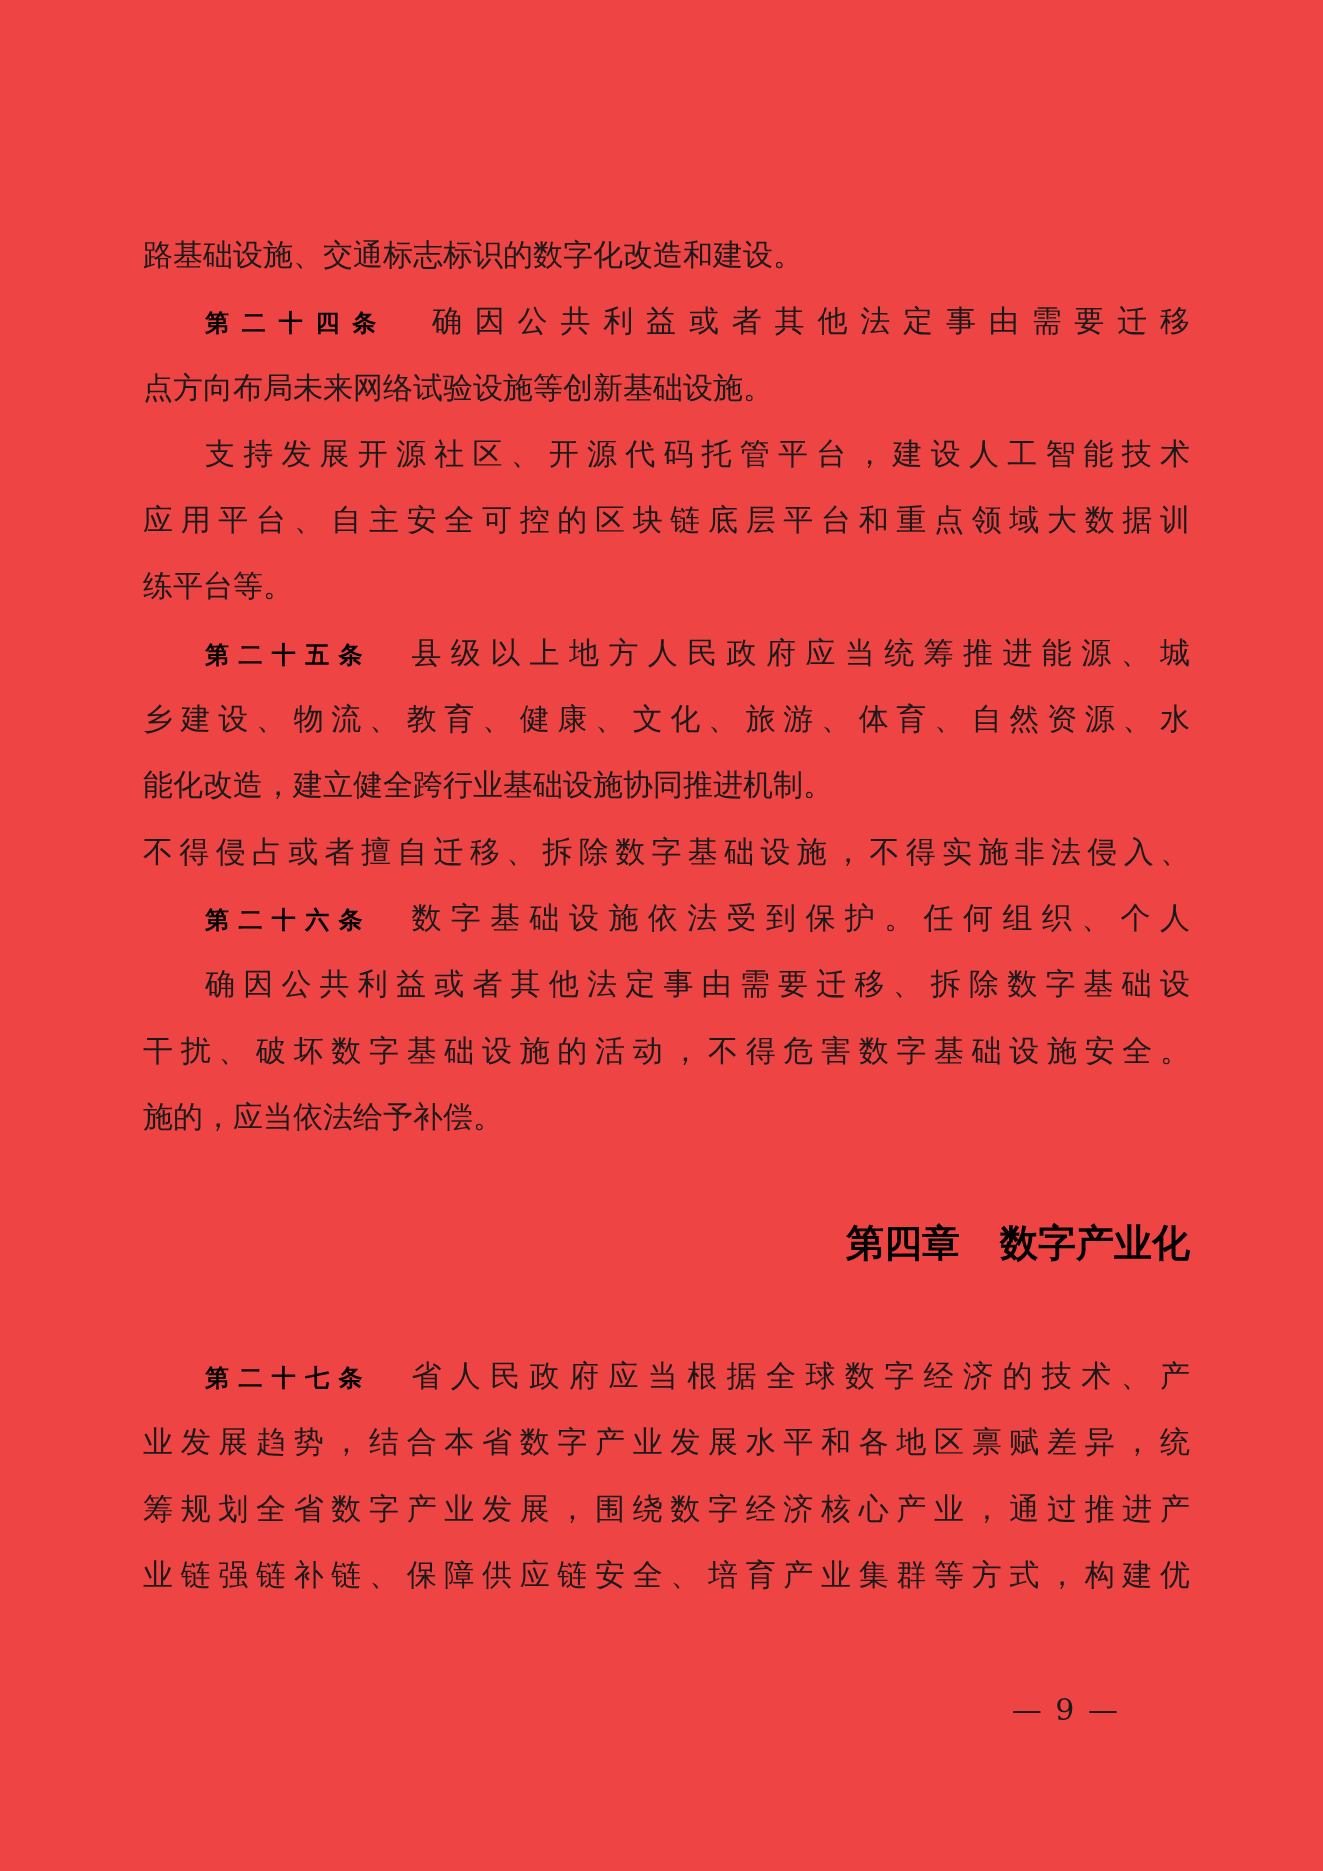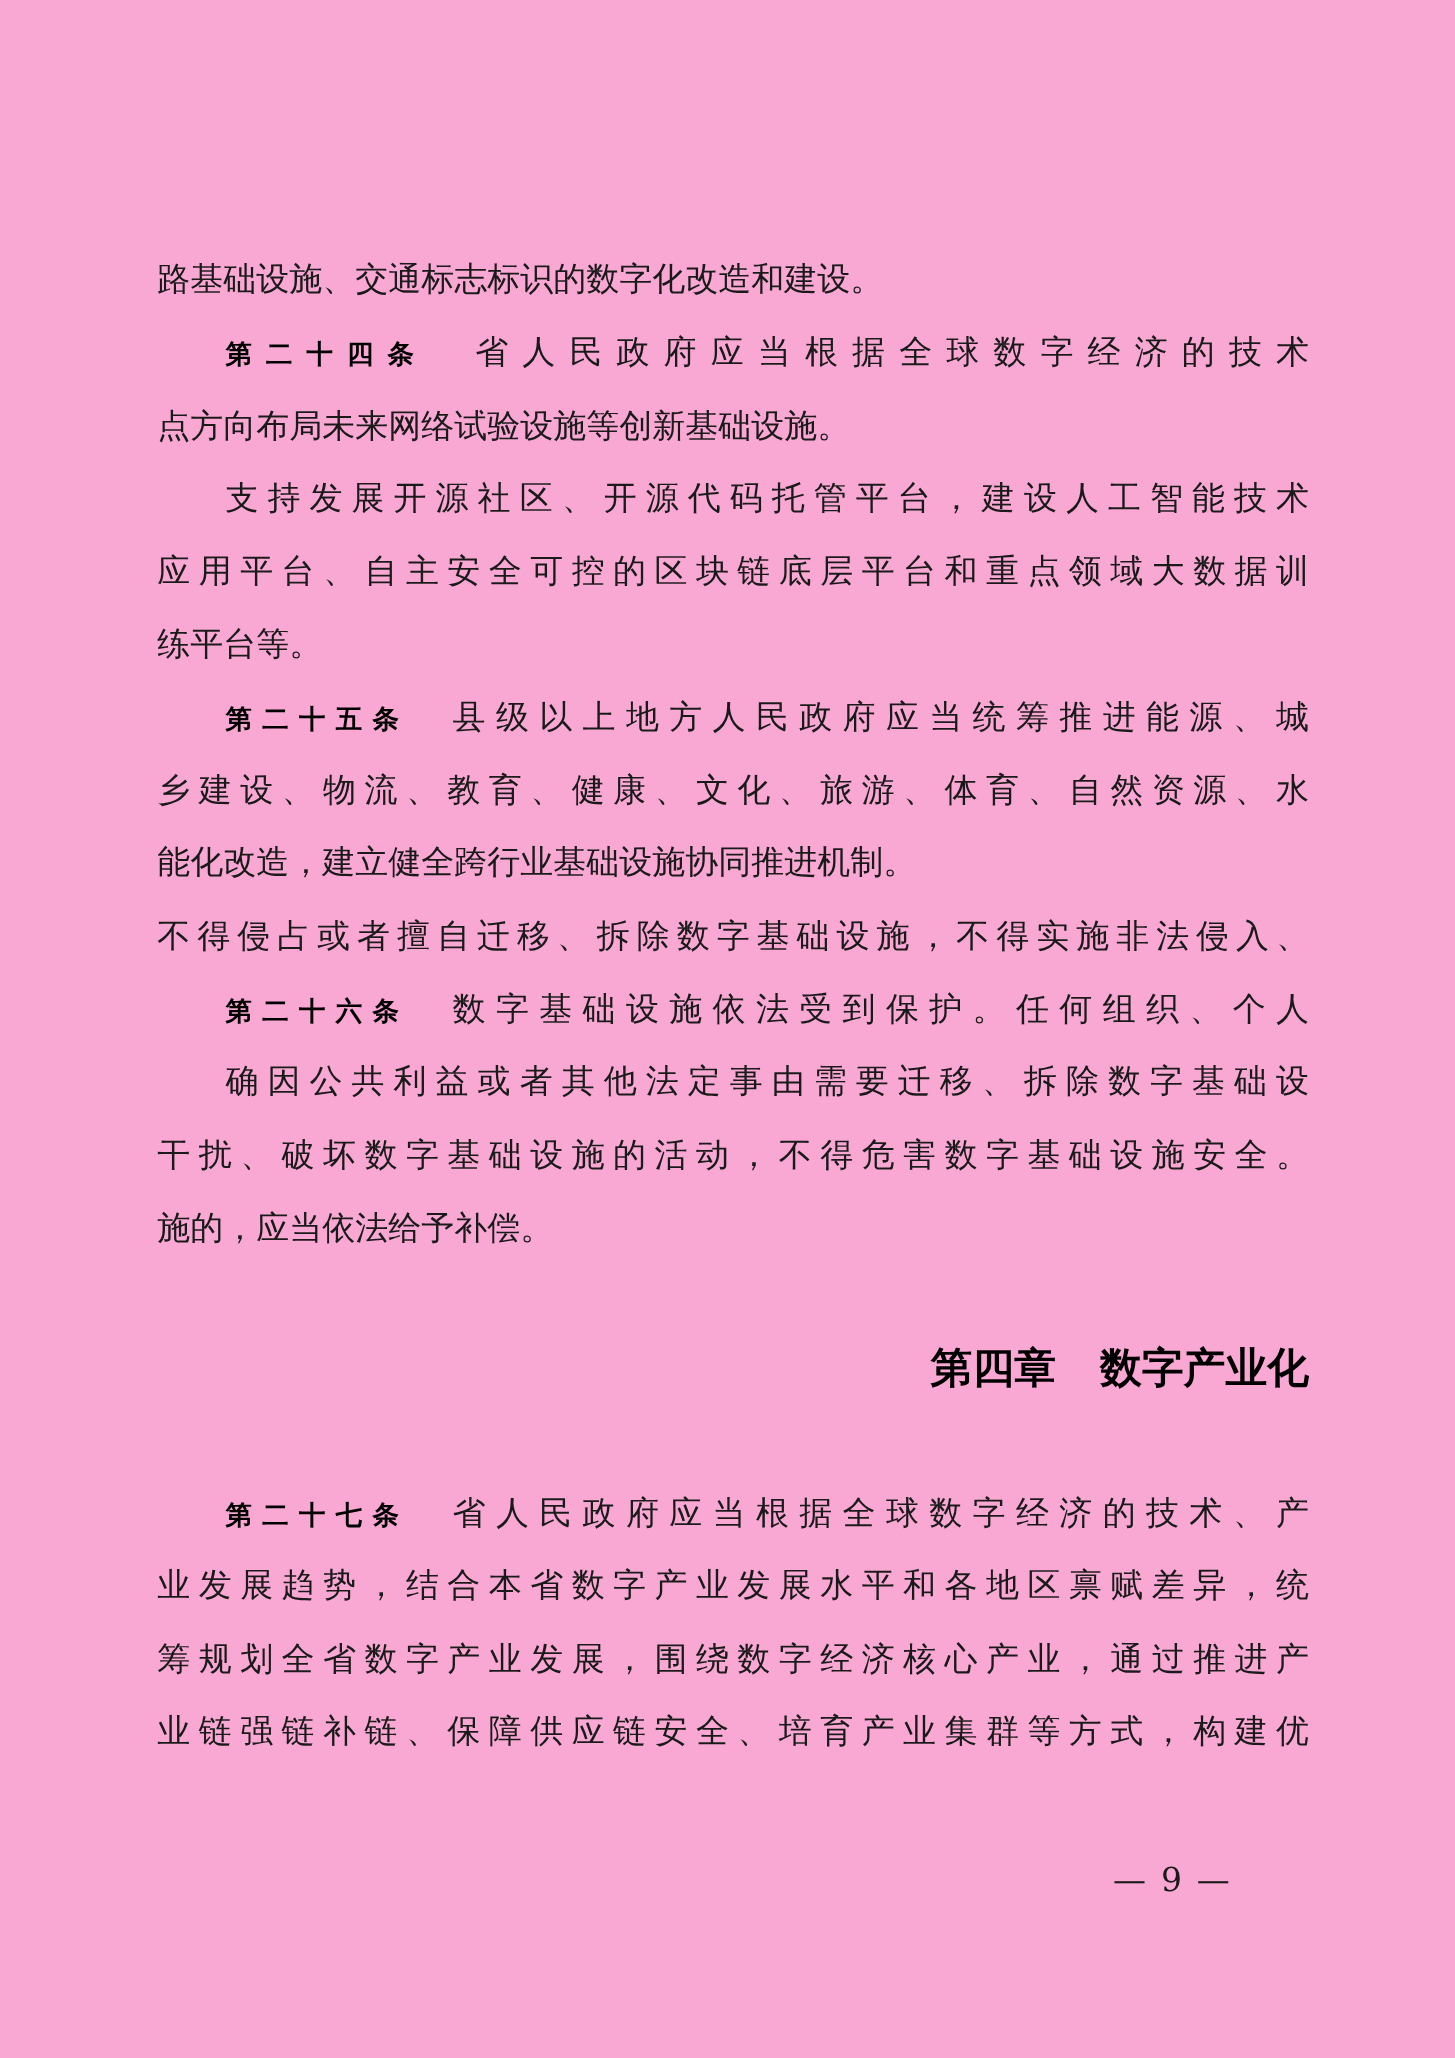--- a/index.html
+++ b/index.html
@@ -4,21 +4,21 @@
 <style>
   html, body {
     margin: 0;
     padding: 0;
     background: #ffffff;
   }
   .page {
     position: relative;
     width: 1323px;
     height: 1871px;
-    background: #f9a8d4;
+    background: #ef4444;
     overflow: hidden;
     font-family: "DejaVu Serif", serif;
     color: #1a1a1a;
   }
   .text-block {
     position: absolute;
     left: 143px;
     top: 222px;
     width: 1047px;
   }
@@ -70,21 +70,21 @@
     letter-spacing: 2px;
     white-space: nowrap;
   }
 </style>
 </head>
 <body>
 
 <div class="page">
   <div class="text-block">
       <div class="line"><span class="body">路基础设施、交通标志标识的数字化改造和建设。</span></div>
-      <div class="line indent fill"><span class="term">第二十四条</span><span class="body">　省人民政府应当根据全球数字经济的技术</span></div>
+      <div class="line indent fill"><span class="term">第二十四条</span><span class="body">　确因公共利益或者其他法定事由需要迁移</span></div>
       <div class="line"><span class="body">点方向布局未来网络试验设施等创新基础设施。</span></div>
       <div class="line indent fill"><span class="body">支持发展开源社区、开源代码托管平台，建设人工智能技术</span></div>
       <div class="line fill"><span class="body">应用平台、自主安全可控的区块链底层平台和重点领域大数据训</span></div>
       <div class="line"><span class="body">练平台等。</span></div>
       <div class="line indent fill"><span class="term">第二十五条</span><span class="body">　县级以上地方人民政府应当统筹推进能源、城</span></div>
       <div class="line fill"><span class="body">乡建设、物流、教育、健康、文化、旅游、体育、自然资源、水</span></div>
       <div class="line"><span class="body">能化改造，建立健全跨行业基础设施协同推进机制。</span></div>
       <div class="line fill"><span class="body">不得侵占或者擅自迁移、拆除数字基础设施，不得实施非法侵入、</span></div>
       <div class="line indent fill"><span class="term">第二十六条</span><span class="body">　数字基础设施依法受到保护。任何组织、个人</span></div>
       <div class="line indent fill"><span class="body">确因公共利益或者其他法定事由需要迁移、拆除数字基础设</span></div>

